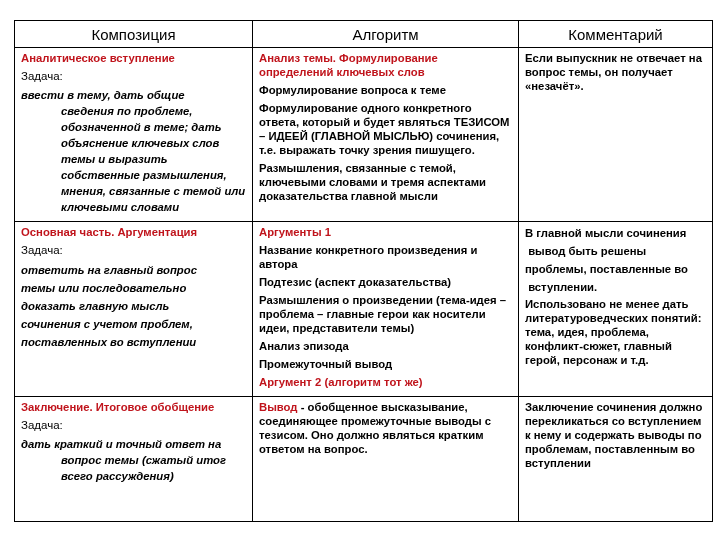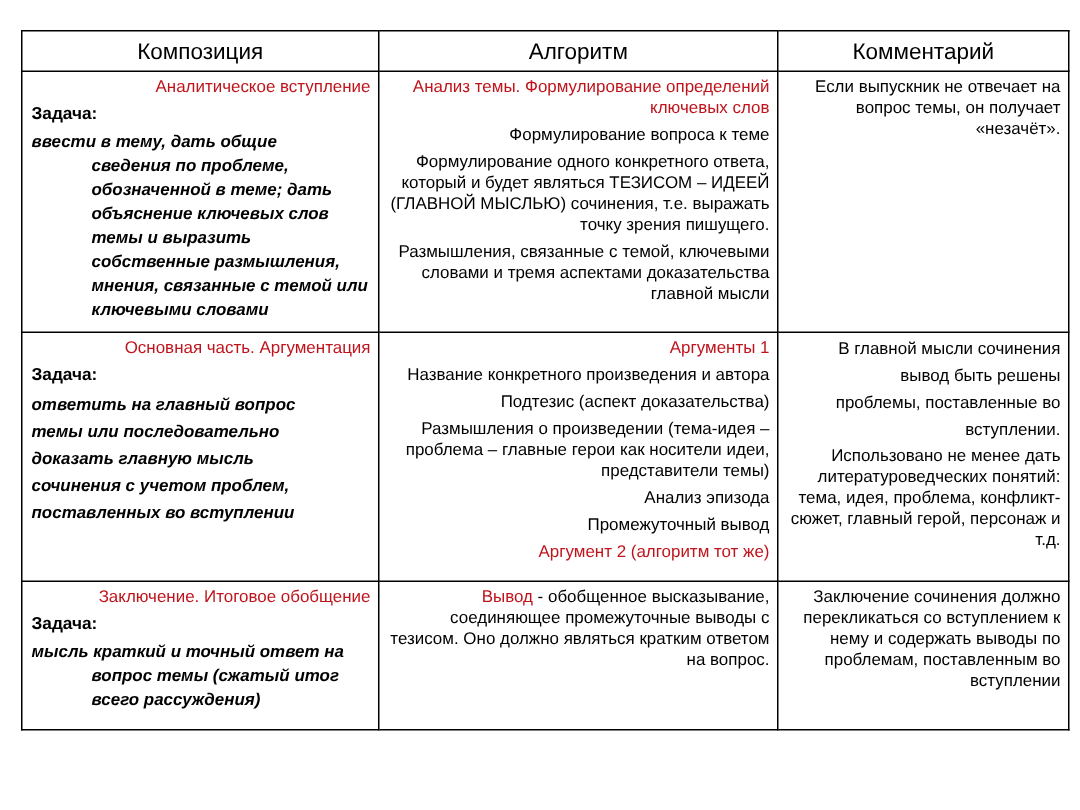--- a/index.html
+++ b/index.html
@@ -5,27 +5,27 @@
   html, body { margin: 0; padding: 0; background: #ffffff; }
   body { width: 720px; height: 540px; position: relative; overflow: hidden;
          font-family: "Liberation Sans", sans-serif; color: #000; }
   table.main { position: absolute; left: 14px; top: 20px; width: 698px;
                border-collapse: collapse; table-layout: fixed; }
   table.main td, table.main th { border: 1.5px solid #000; vertical-align: top;
                padding: 3px 5px 3px 6px; }
   table.main th { font-weight: normal; font-size: 15px; height: 20px; padding: 3px 20px;
                   text-align: center; vertical-align: middle; }
   col.c1 { width: 238px; } col.c2 { width: 266px; } col.c3 { width: 194px; }
-  .line { font-size: 11.3px; line-height: 14px; font-weight: normal; margin: 0 0 4px 0; text-align: right; }
+  .line { font-size: 11.3px; line-height: 14px; font-weight: bold; margin: 0 0 4px 0; }
   .red { color: #c0141c; }
-  .task-label { font-size: 11.5px; font-weight: bold; line-height: 14px; margin: 0 0 4px 0; }
+  .task-label { font-size: 11.5px; font-weight: normal; line-height: 14px; margin: 0 0 4px 0; }
   .ital { font-style: italic; font-weight: bold; font-size: 11.3px; line-height: 16px; }
   .ital .indent { padding-left: 40px; display: block; }
   .ital2 { font-style: italic; font-weight: bold; font-size: 11.3px; line-height: 18px; }
-  tr.r1 { height: 174px; } tr.r2 { height: 166px; margin-top: 40px; } tr.r3 { height: 99px; }
+  tr.r1 { height: 174px; } tr.r2 { height: 166px; margin-top: 40px; } tr.r3 { height: 125px; }
   .spaced { line-height: 17px; margin-bottom: 1px; }
 </style>
 </head>
 <body>
 
 <table class="main">
   <colgroup>
       <col class="c1">
       <col class="c2">
       <col class="c3">
@@ -83,21 +83,21 @@
       <div class="line spaced" style="white-space:pre"> вступлении.</div>
       <div class="line">Использовано не менее дать литературоведческих понятий: тема, идея, проблема, конфликт-сюжет, главный герой, персонаж и т.д.</div>
     </td>
   </tr>
 
   <tr class="r3">
     <td>
       <div class="line red">Заключение. Итоговое обобщение</div>
       <div class="task-label">Задача:</div>
       <div class="ital">
-        <span>мысль краткий и точный  ответ на</span>
+        <span>дать краткий и точный  ответ на</span>
         <span class="indent">вопрос темы (сжатый итог всего рассуждения)</span>
       </div>
     </td>
     <td>
       <div class="line">
         <span class="red">Вывод</span><span> - обобщенное высказывание, соединяющее промежуточные выводы с тезисом. Оно должно являться кратким ответом на вопрос.</span>
       </div>
     </td>
     <td>
       <div class="line">Заключение сочинения должно перекликаться со вступлением к нему и содержать выводы по проблемам, поставленным во вступлении</div>

